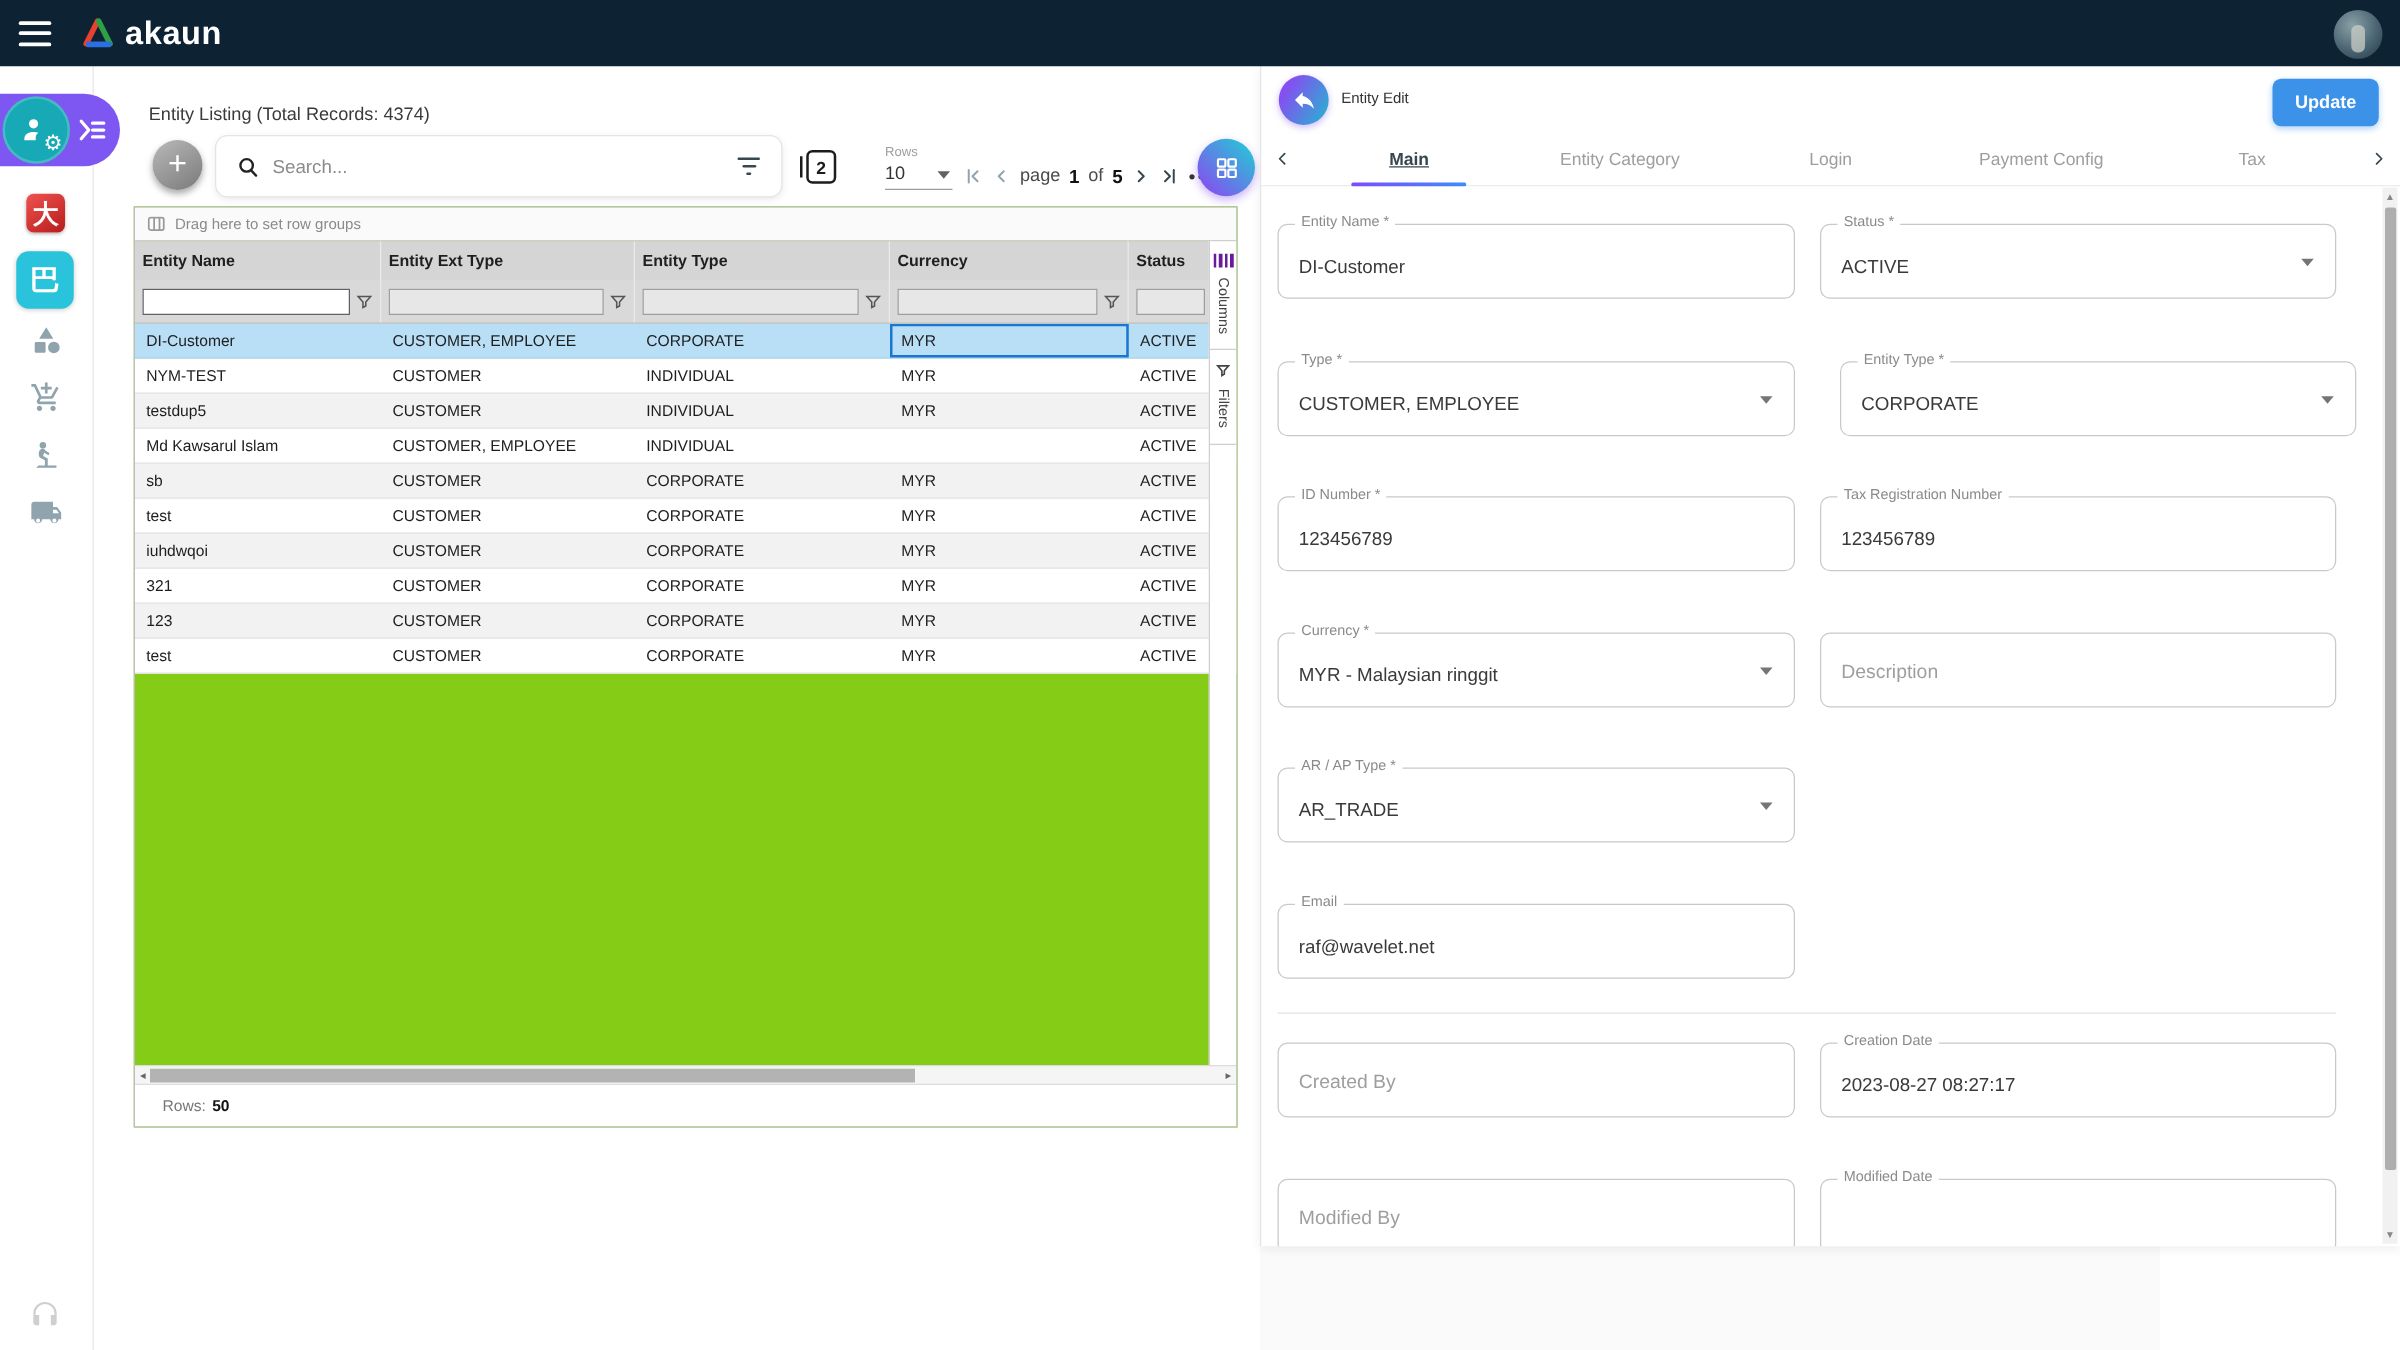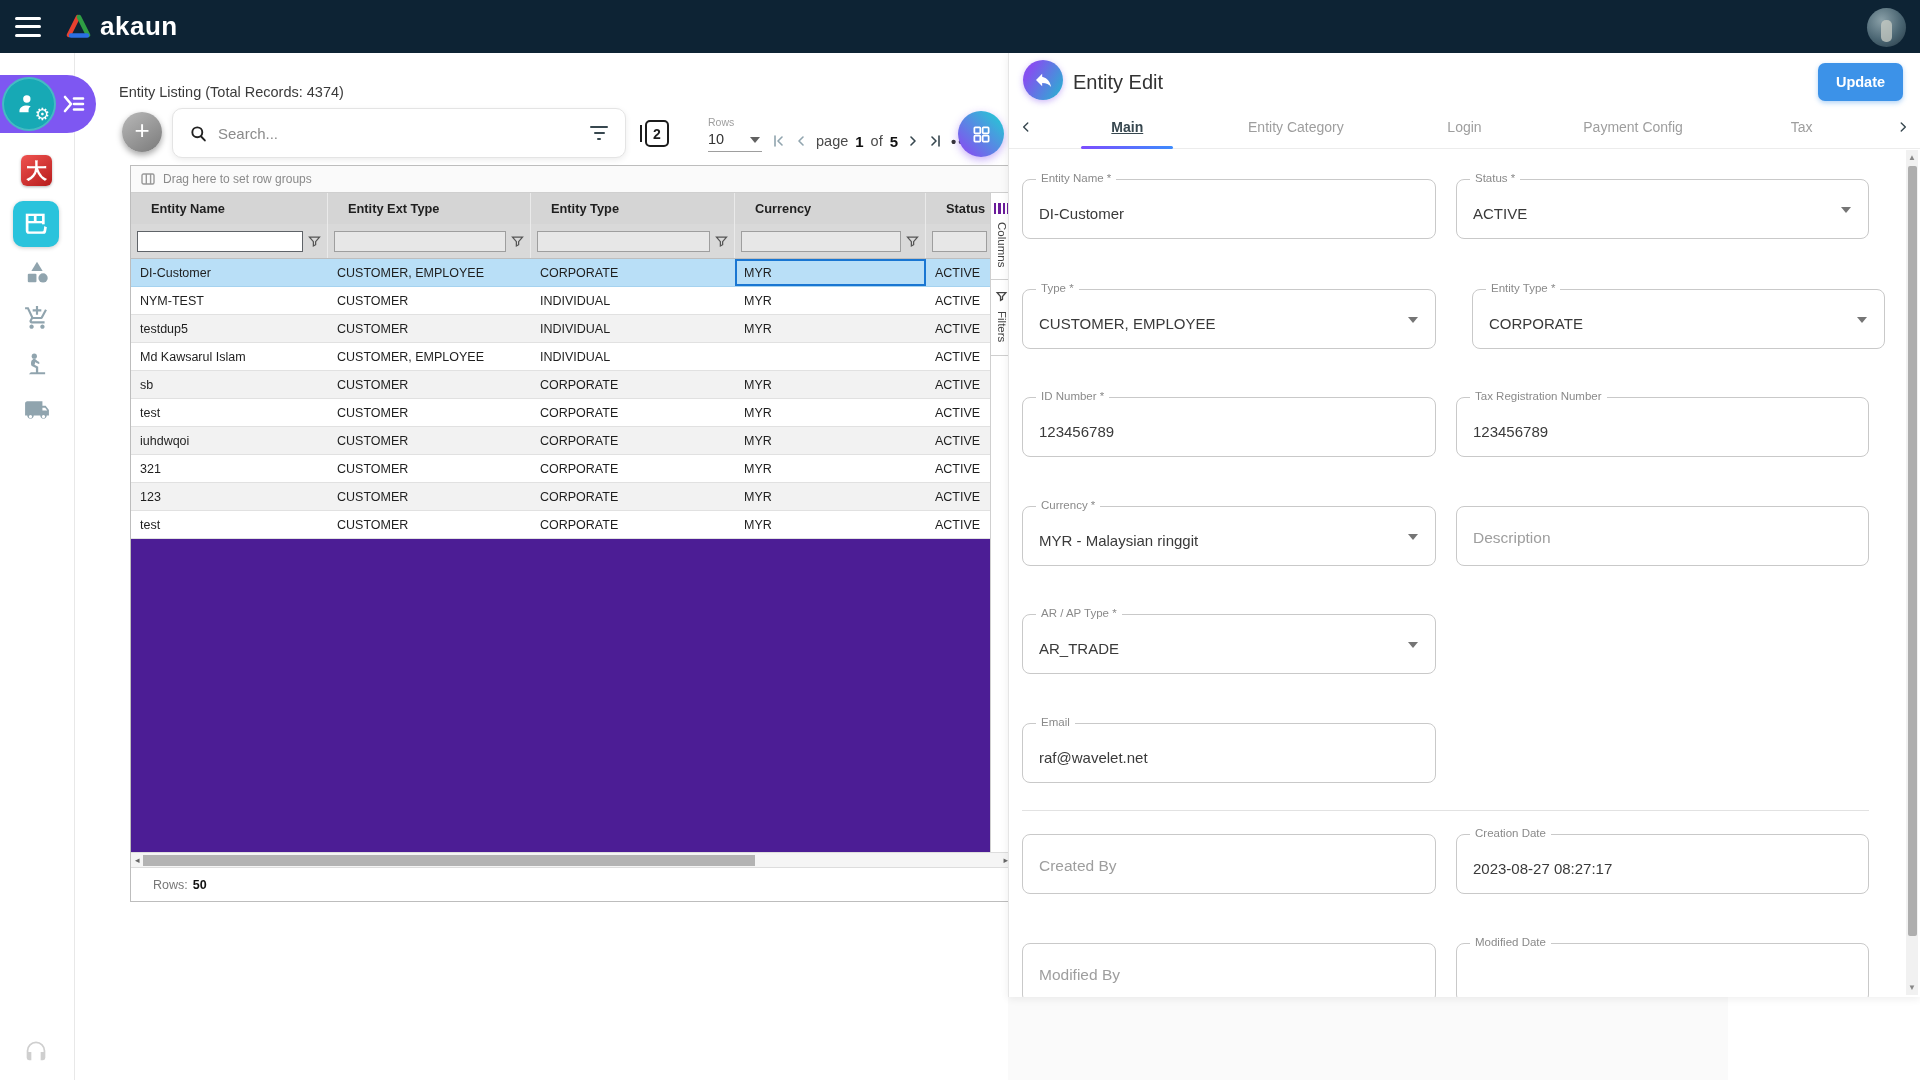--- a/index.html
+++ b/index.html
@@ -43,25 +43,25 @@
   .rows-select { position:absolute; left:708px; top:116px; width:54px; cursor:pointer; }
   .rows-select .rl { font-size:10.5px; color:#9e9e9e; }
   .rows-select .rv { font-size:14.5px; color:#333; margin-top:3px; border-bottom:1px solid #9e9e9e; padding-bottom:4px; position:relative; }
   .rows-select .rv .sel-caret { position:absolute; right:2px; top:6px; width:0; height:0; border-left:5px solid transparent; border-right:5px solid transparent; border-top:6px solid #616161; }
   .pager { position:absolute; left:770px; top:128px; height:26px; display:flex; align-items:center; gap:7px; font-size:14.5px; color:#4a4a4a; }
   .pager .pg-ico { display:flex; align-items:center; cursor:pointer; }
   .pager b { font-size:15px; color:#111; }
   .dots { letter-spacing:2px; font-weight:700; color:#333; cursor:pointer; font-size:15px; }
   .grid-btn { position:absolute; left:958px; top:111px; width:46px; height:46px; border-radius:50%; background:linear-gradient(45deg,#8450f0 10%,#23cbd4 95%); display:flex; align-items:center; justify-content:center; box-shadow:0 3px 8px rgba(132,80,240,.45); cursor:pointer; }
 
-  .listing-panel { position:absolute; left:130px; top:165px; width:883px; height:737px; border:1px solid #bdbdbd; background:#4c1d95; }
+  .listing-panel { position:absolute; left:107px; top:165px; width:883px; height:737px; border:1px solid #bdbdbd; background:#84cc16; }
   .dragbar { height:27px; background:#fafafa; border-bottom:1px solid #cfcfcf; display:flex; align-items:center; gap:8px; padding-left:10px; font-size:12px; color:#8a8a8a; }
   .gridrow { display:grid; grid-template-columns:197px 203px 204px 191px 66px; }
   .thead { height:31px; background:#d5d5d5; }
-  .thead .hc { display:flex; align-items:center; padding-left:20px; font-size:12.8px; font-weight:700; color:#1f1f1f; border-right:1px solid #eaeaea; overflow:hidden; white-space:nowrap; }
+  .thead .hc { display:flex; align-items:center; padding-left:6px; font-size:12.8px; font-weight:700; color:#1f1f1f; border-right:1px solid #eaeaea; overflow:hidden; white-space:nowrap; }
   .frow { height:35px; background:#d9d9d9; border-bottom:1px solid #bdbdbd; }
   .frow .fc { display:flex; align-items:center; gap:4px; padding:0 4px 0 6px; border-right:1px solid #eaeaea; overflow:hidden; }
   .frow input { flex:1; min-width:28px; height:21px; border:1px solid #9e9e9e; background:#e7e7e7; outline:none; }
   .frow .fc:first-child input { background:#fff; border:1.5px solid #5f6368; }
   .funnel { flex:0 0 16px; display:flex; }
   .trow { height:28px; border-bottom:1px solid #e1e1e1; background:#fff; }
   .trow:nth-child(even) { background:#f2f2f2; }
   .trow .tc { display:flex; align-items:center; padding-left:9px; font-size:12.5px; color:#1e1e1e; overflow:hidden; white-space:nowrap; }
   .trow.sel { background:#b9dff7; border-bottom:1px solid #a5d2ef; }
   .trow.sel .tc.cell-focus { box-shadow:inset 0 0 0 2px #1976d2; }
@@ -74,21 +74,21 @@
   .striptab { border-bottom:1px solid #cfcfcf; padding:10px 0 12px; display:flex; flex-direction:column; align-items:center; gap:8px; cursor:pointer; }
   .striptab .vtext { writing-mode:vertical-rl; font-size:11.5px; color:#444; }
   .colbars { display:flex; gap:2px; }
   .colbars i { width:2.5px; height:11px; background:#6a1b9a; display:block; }
 
   
   .right-bg { position:absolute; left:1008px; top:53px; right:0; bottom:0; background:#fafafa; }
   .editor { position:absolute; left:1008px; top:53px; width:912px; height:944px; background:#fff; border-left:1px solid #e5e5e5; box-shadow:0 2px 8px rgba(0,0,0,.07); overflow:hidden; z-index:10; }
   .ed-head { position:absolute; left:0; top:0; width:100%; height:52px; }
   .back-btn { position:absolute; left:14px; top:7px; width:40px; height:40px; border-radius:50%; background:linear-gradient(120deg,#8450f0 20%,#23b8cf 100%); display:flex; align-items:center; justify-content:center; box-shadow:0 2px 6px rgba(132,80,240,.4); cursor:pointer; }
-  .ed-title { position:absolute; left:64px; top:18px; font-size:20px; color:#333;text-align:center; }
+  .ed-title { position:absolute; left:64px; top:18px; font-size:12px; color:#333;text-align:center; }
   .update-btn { position:absolute; right:17px; top:10px; width:85px; height:38px; background:#3c92e8; color:#fff; font-size:14.5px; font-weight:700; border:none; border-radius:7px; box-shadow:0 2px 5px rgba(60,146,232,.4); cursor:pointer; font-family:inherit; }
   .tabsrow { position:absolute; left:0; top:52px; width:100%; height:44px; border-bottom:1px solid #ececec; display:flex; align-items:center; }
   .tab-chevron { width:34px; display:flex; justify-content:center; cursor:pointer; color:#37474f; }
   .tabs { flex:1; display:flex; height:100%; }
   .tab { flex:1; display:flex; align-items:center; justify-content:center; font-size:14px; color:#9e9e9e; position:relative; cursor:pointer; }
   .tab.active { color:#37474f; font-weight:600;text-decoration:underline; }
   .tab.active::after { content:""; position:absolute; left:50%; transform:translateX(-50%); bottom:-1px; width:92px; height:3.5px; border-radius:2px; background:linear-gradient(90deg,#7c4dff,#3d8bfd); }
 
   .fld { position:absolute; height:60px; border:1px solid #c9c9c9; border-radius:8px; background:#fff; }
   .flbl { position:absolute; left:13px; top:-8px; background:#fff; padding:0 5px; font-size:11.5px; color:#8a8a8a; white-space:nowrap; }

